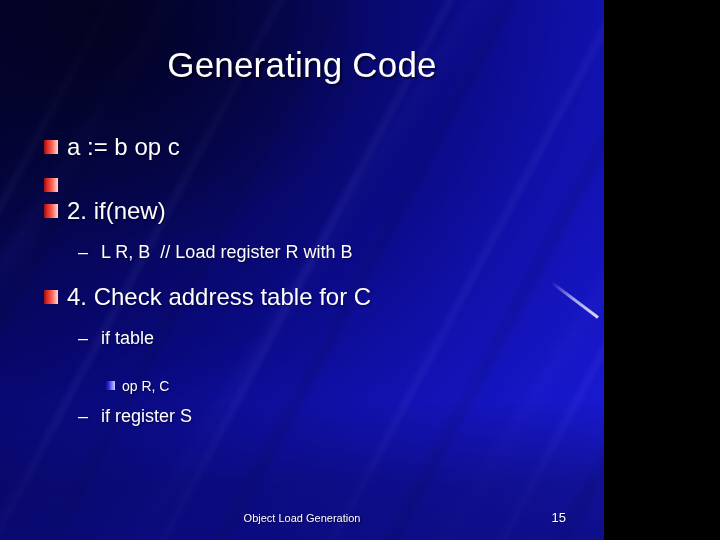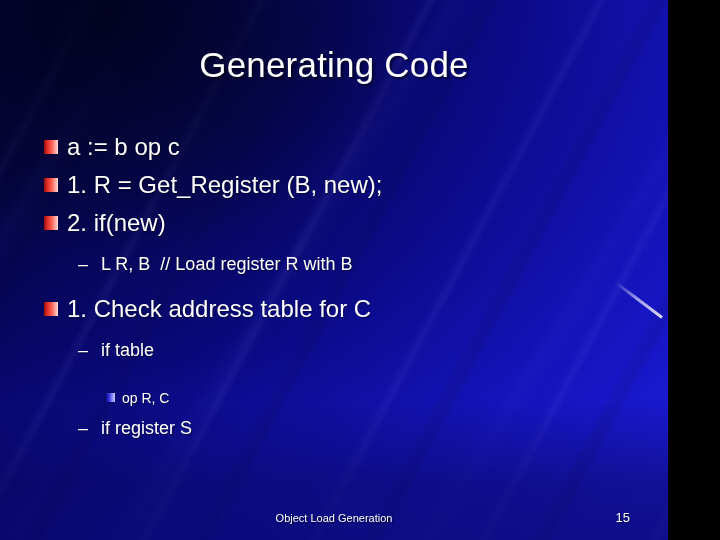--- a/index.html
+++ b/index.html
@@ -7,21 +7,21 @@
     margin: 0;
     padding: 0;
     background: #000;
   }
   body {
     font-family: "Liberation Sans", sans-serif;
   }
 
   #slide {
     position: relative;
-    width: 668px;
+    width: 604px;
     height: 540px;
     overflow: hidden;
     background: #737373;
     color: #ffffff;
     -webkit-font-smoothing: antialiased;
   }
 
   
   .bg-base {
     position: absolute;
@@ -220,40 +220,39 @@
 
   <div class="body">
 
     <div class="row lvl1">
       <span class="marker"></span>
       <span class="text">a := b op c</span>
     </div>
 
     <div class="row lvl1">
       <span class="marker"></span>
-      <span class="text">1. R = Get_Register (B, new);</span>
     </div>
 
     <div class="row lvl1">
       <span class="marker"></span>
       <span class="text">2. if(new)</span>
     </div>
 
     <div class="spacer-sm"></div>
 
     <div class="row lvl2">
       <span class="marker">–</span>
       <span class="text">L R, B  // Load register R with B</span>
     </div>
 
     <div class="spacer-md"></div>
 
     <div class="row lvl1">
       <span class="marker"></span>
-      <span class="text">1. Check address table for C</span>
+      <span class="text">4. Check address table for C</span>
     </div>
 
     <div class="spacer-sm"></div>
 
     <div class="row lvl2">
       <span class="marker">–</span>
       <span class="text">if table</span>
     </div>
 
     <div class="row lvl3">

